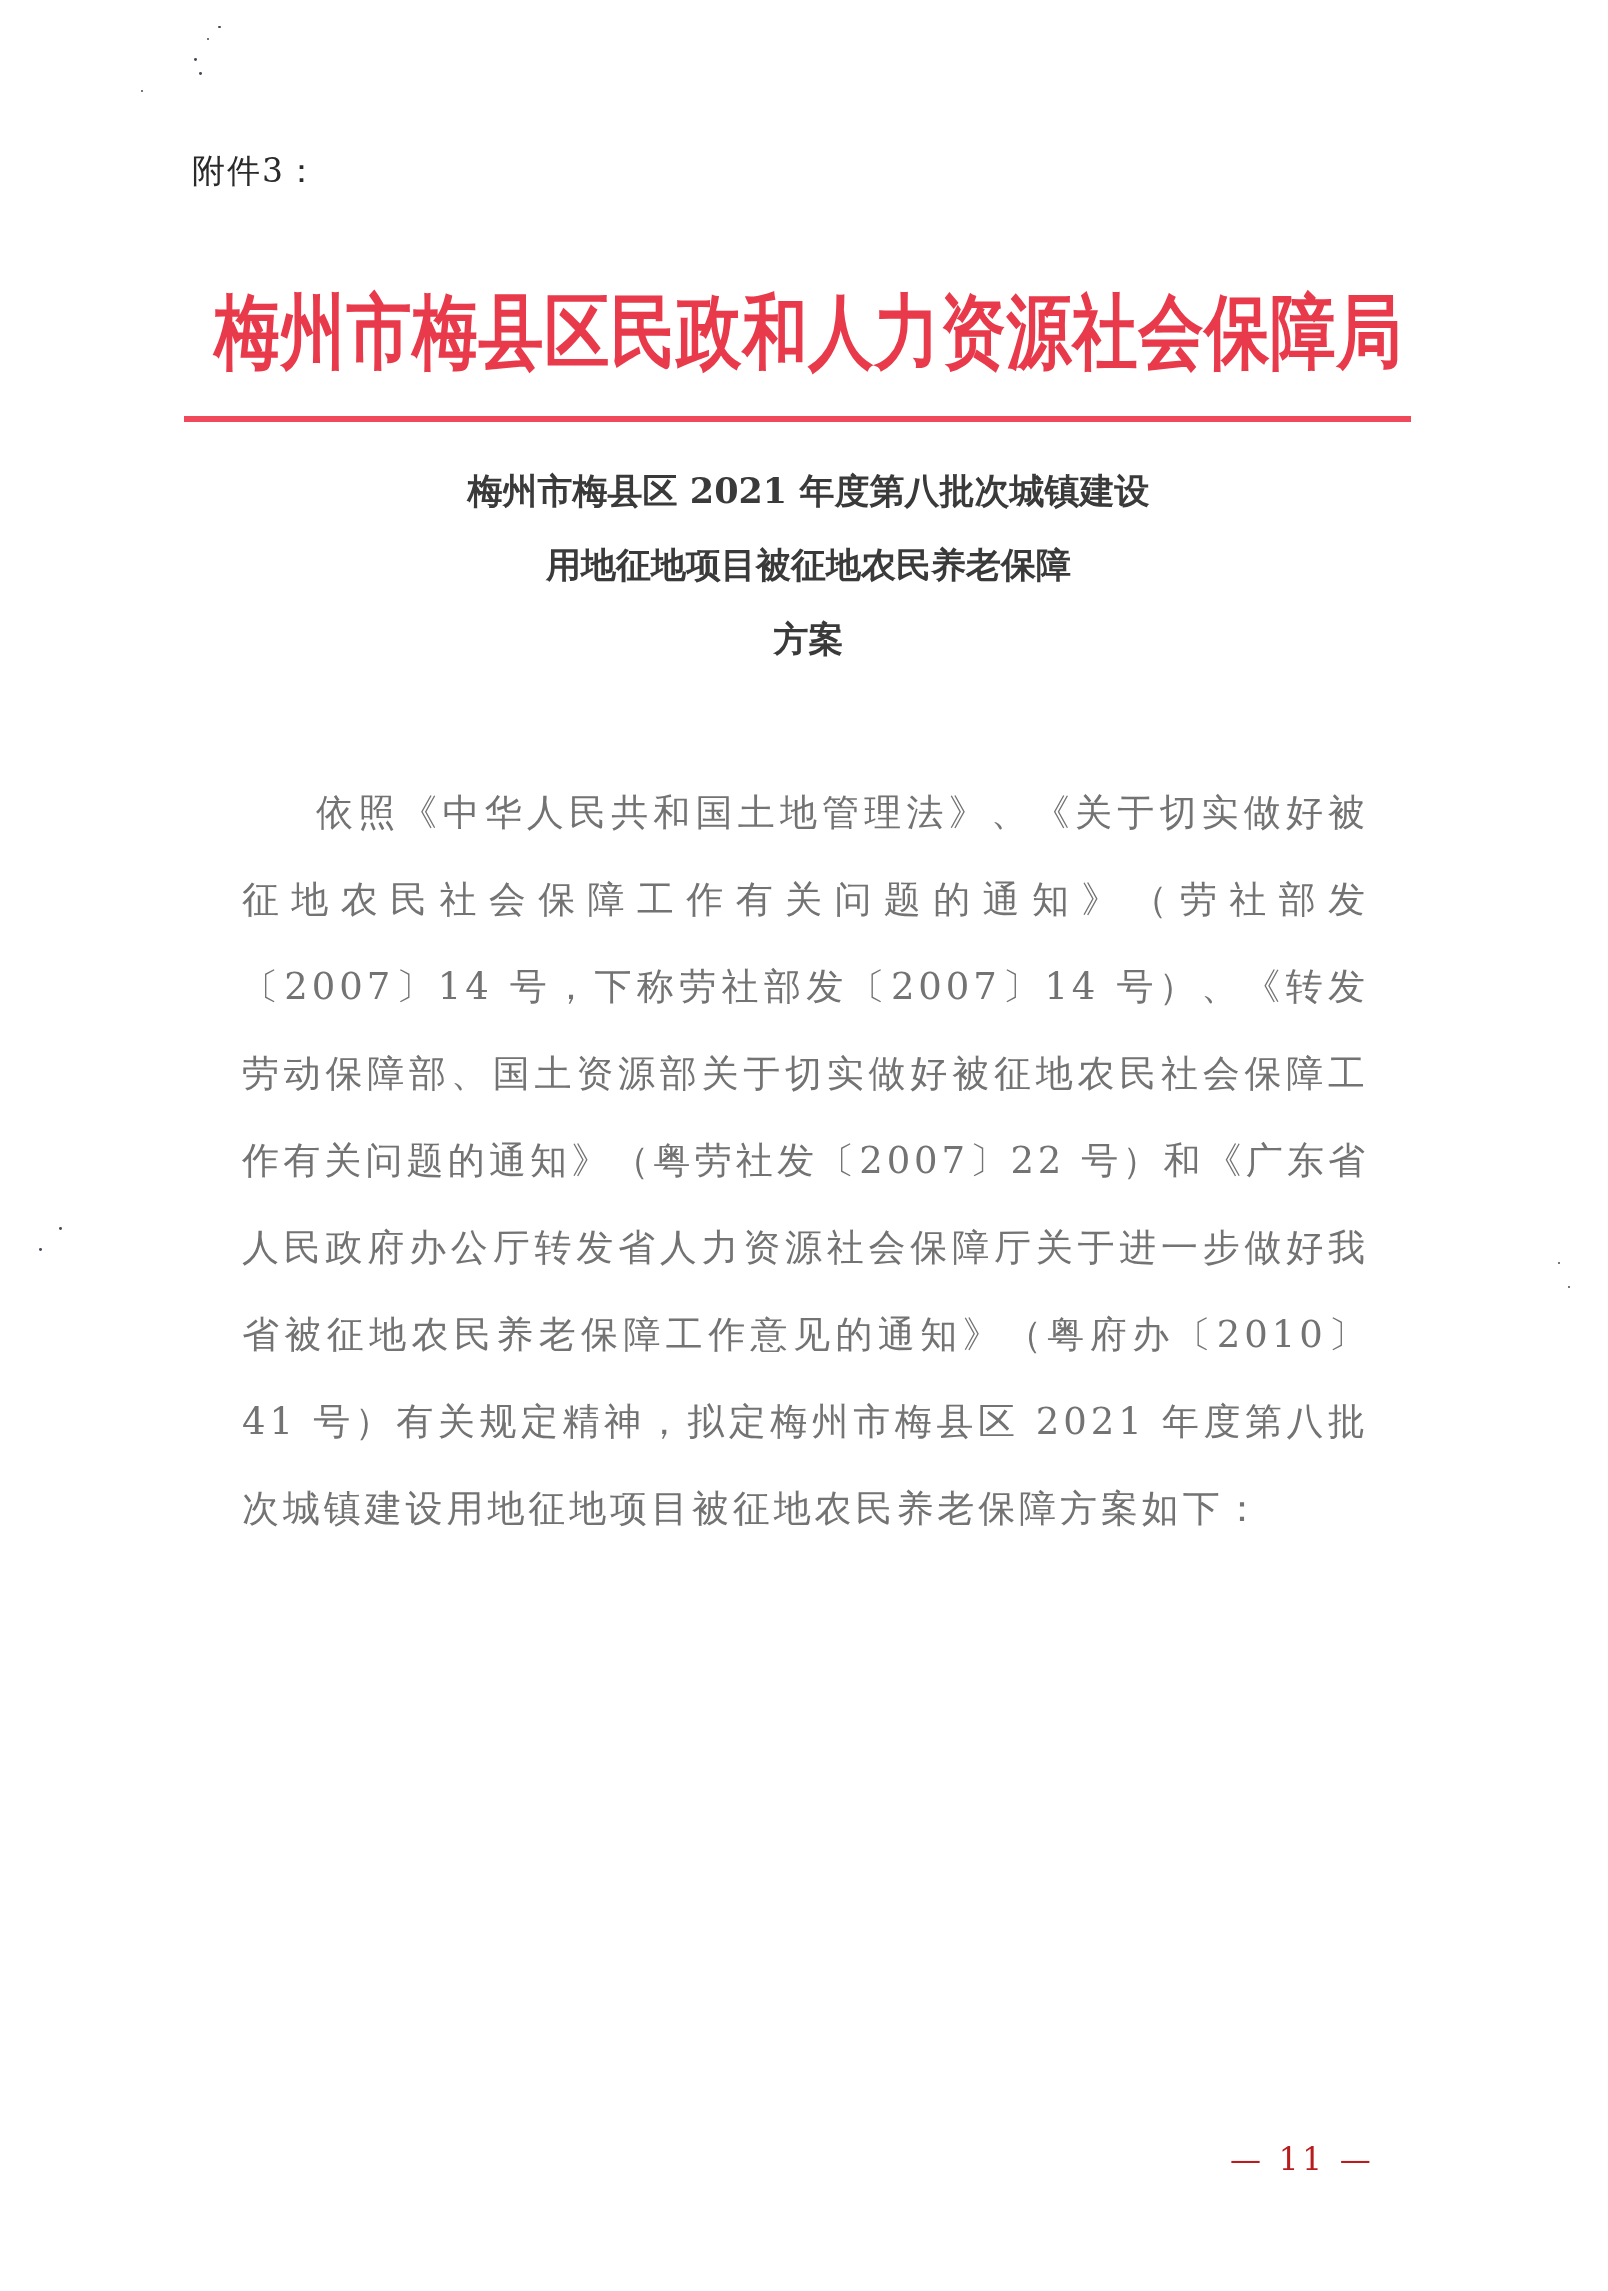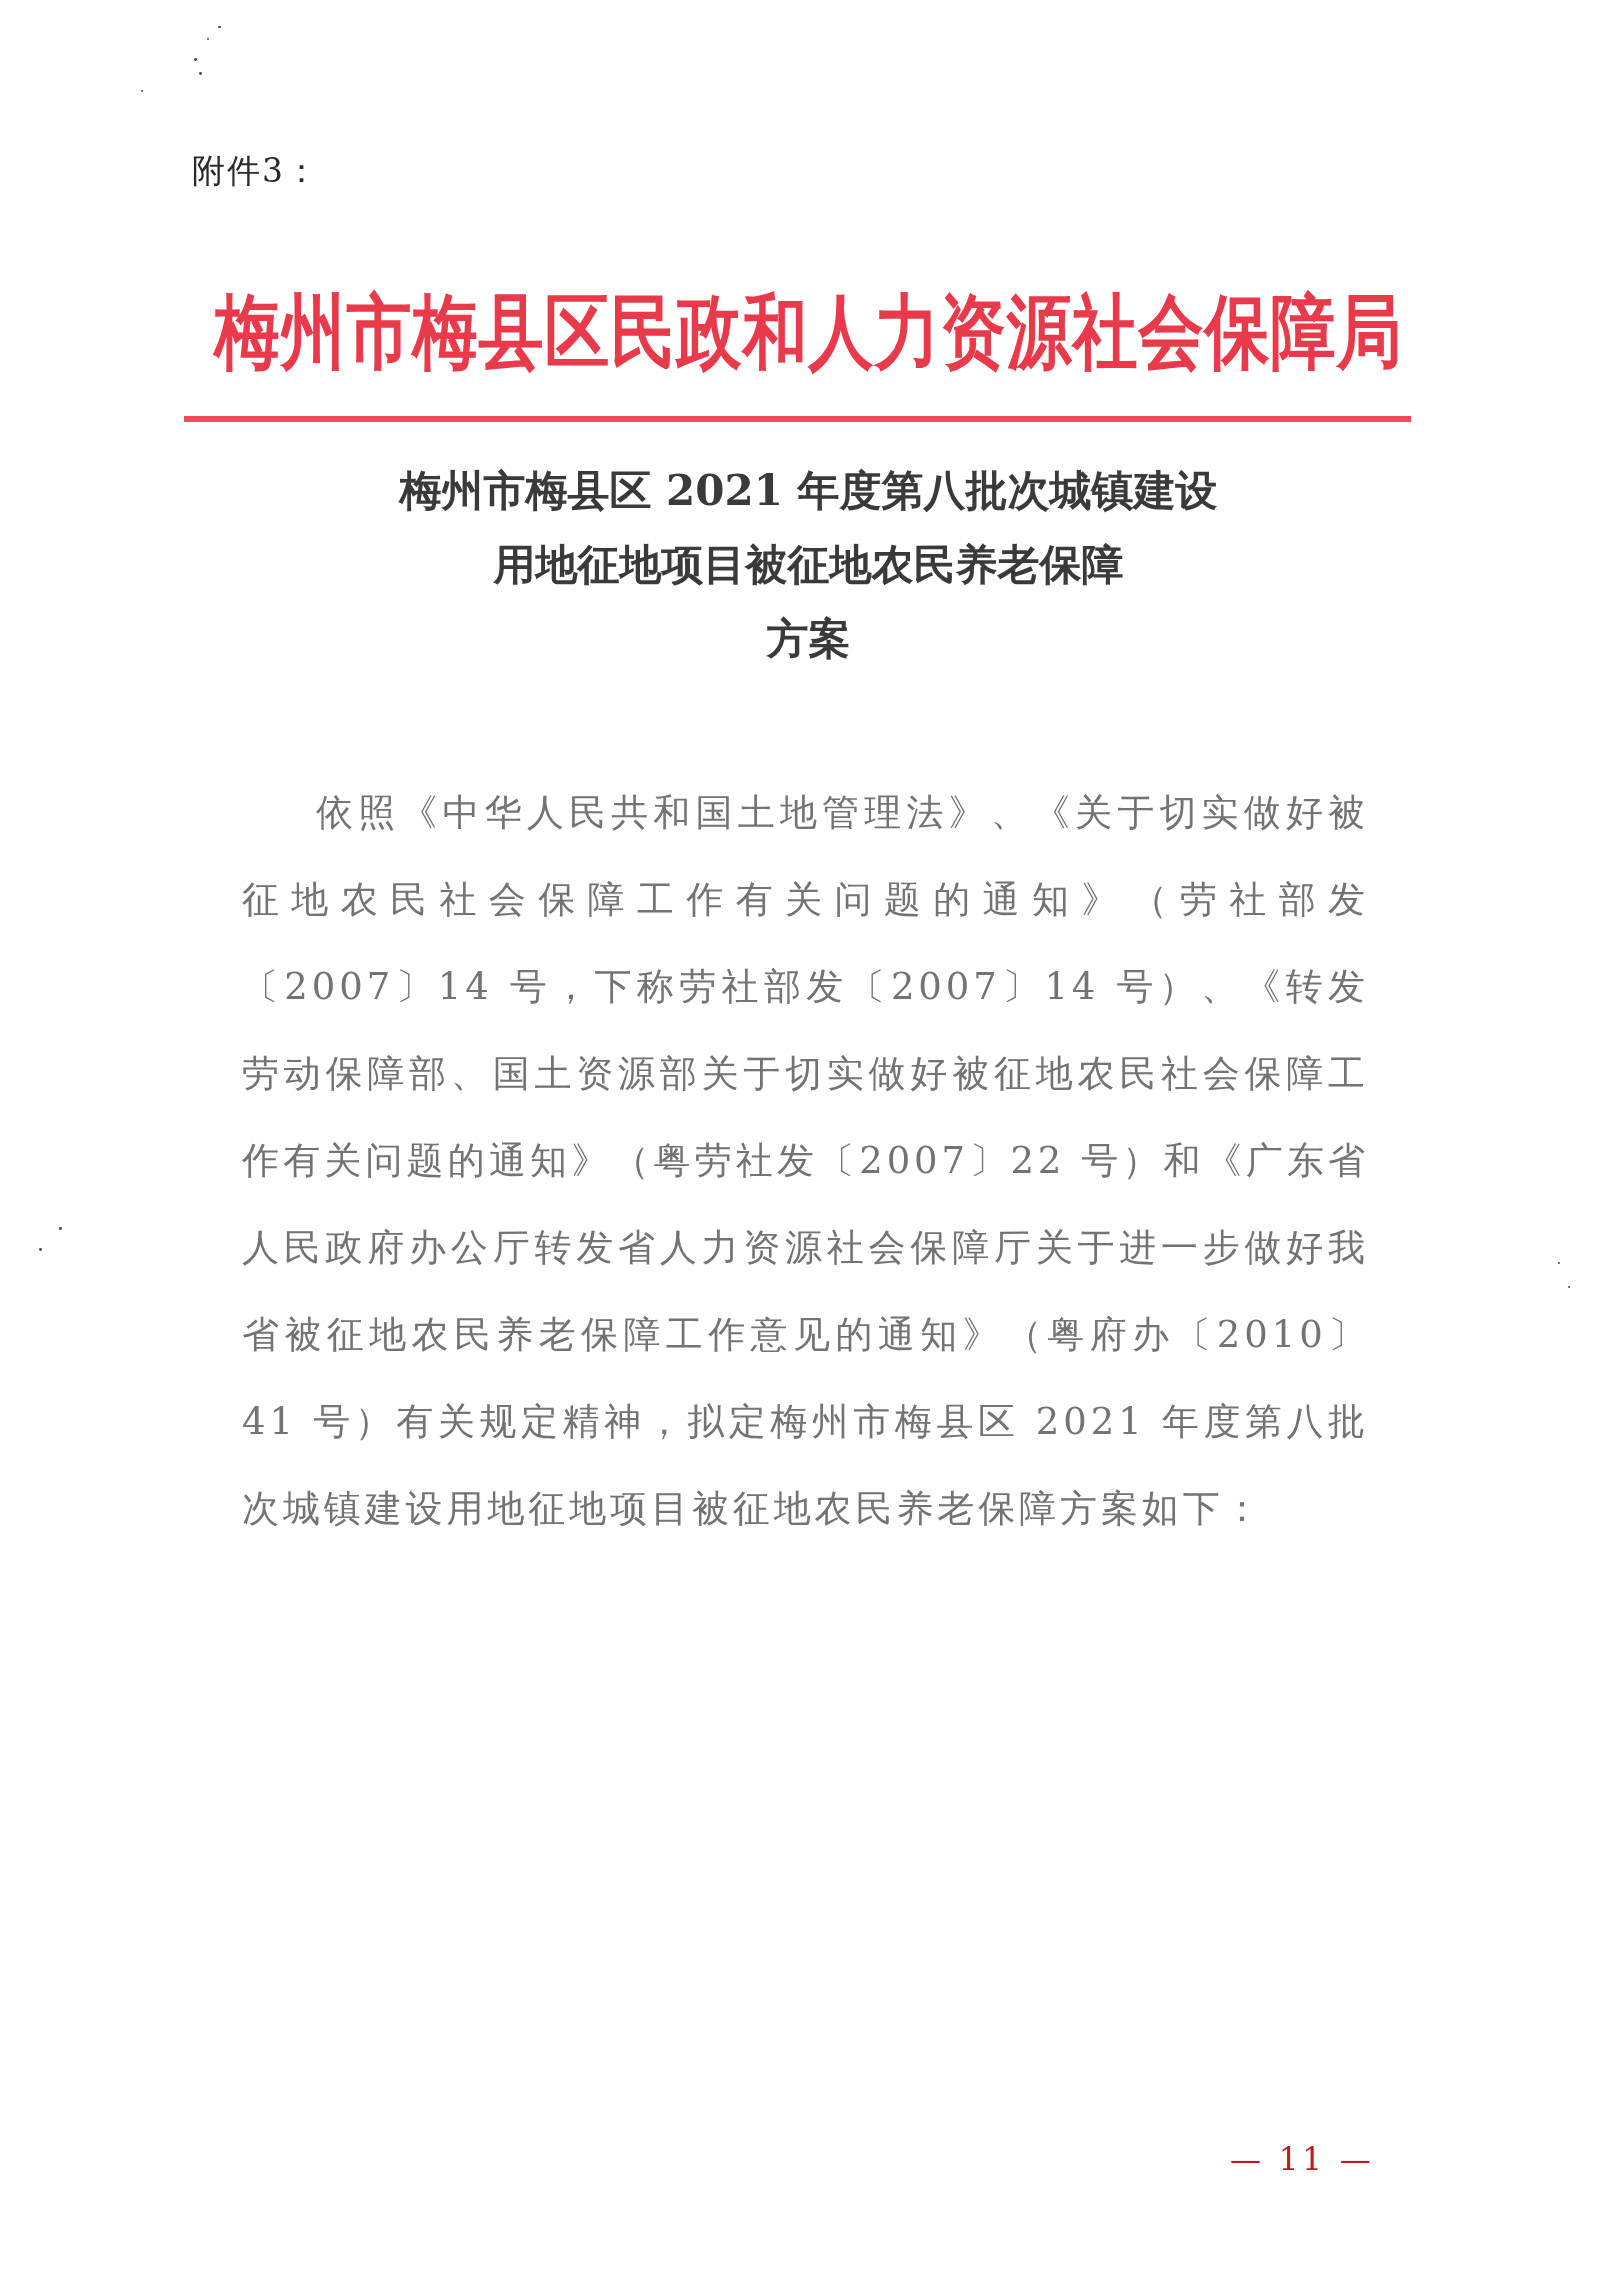--- a/index.html
+++ b/index.html
@@ -54,21 +54,21 @@
       background: #f04a5a;
     }
     .doc-title {
       position: absolute;
       left: 196px;
       top: 454px;
       width: 1225px;
       text-align: center;
       font-family: "DejaVu Serif", "Liberation Serif", serif;
       font-weight: bold;
-      font-size: 42px;
+      font-size: 35px;
       line-height: 74px;
       color: #3a3a3a;
     }
     .doc-title .line { display: block; }
     .body-text {
       position: absolute;
       left: 242px;
       top: 769px;
       width: 1127px;
       font-size: 37px;

